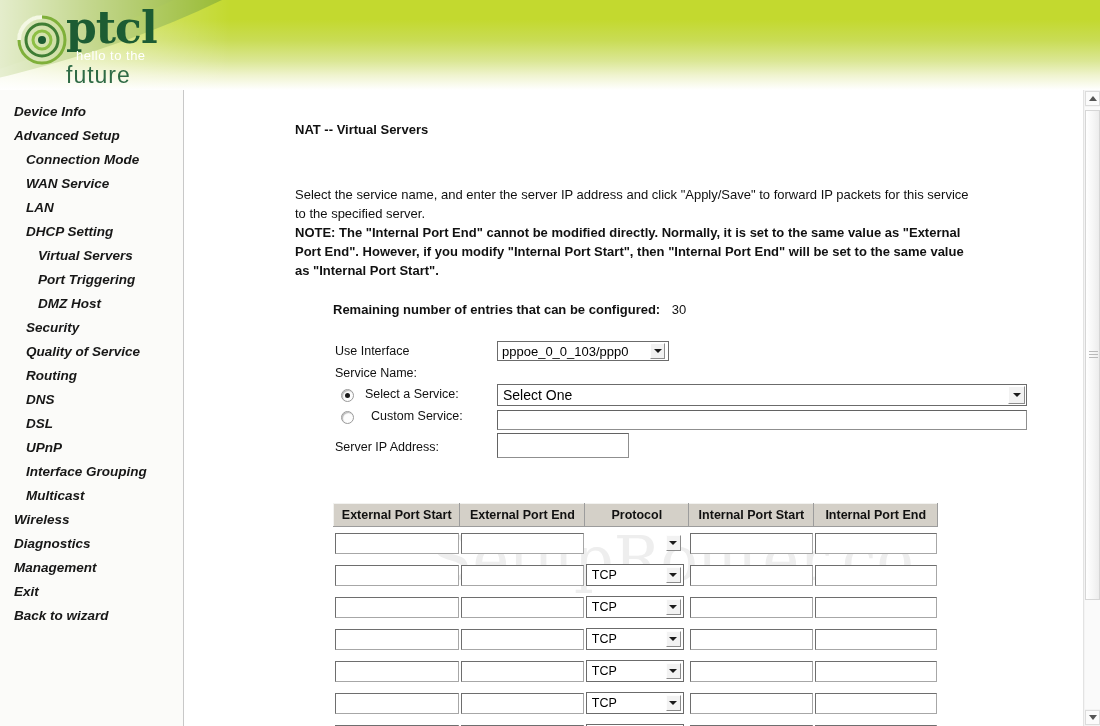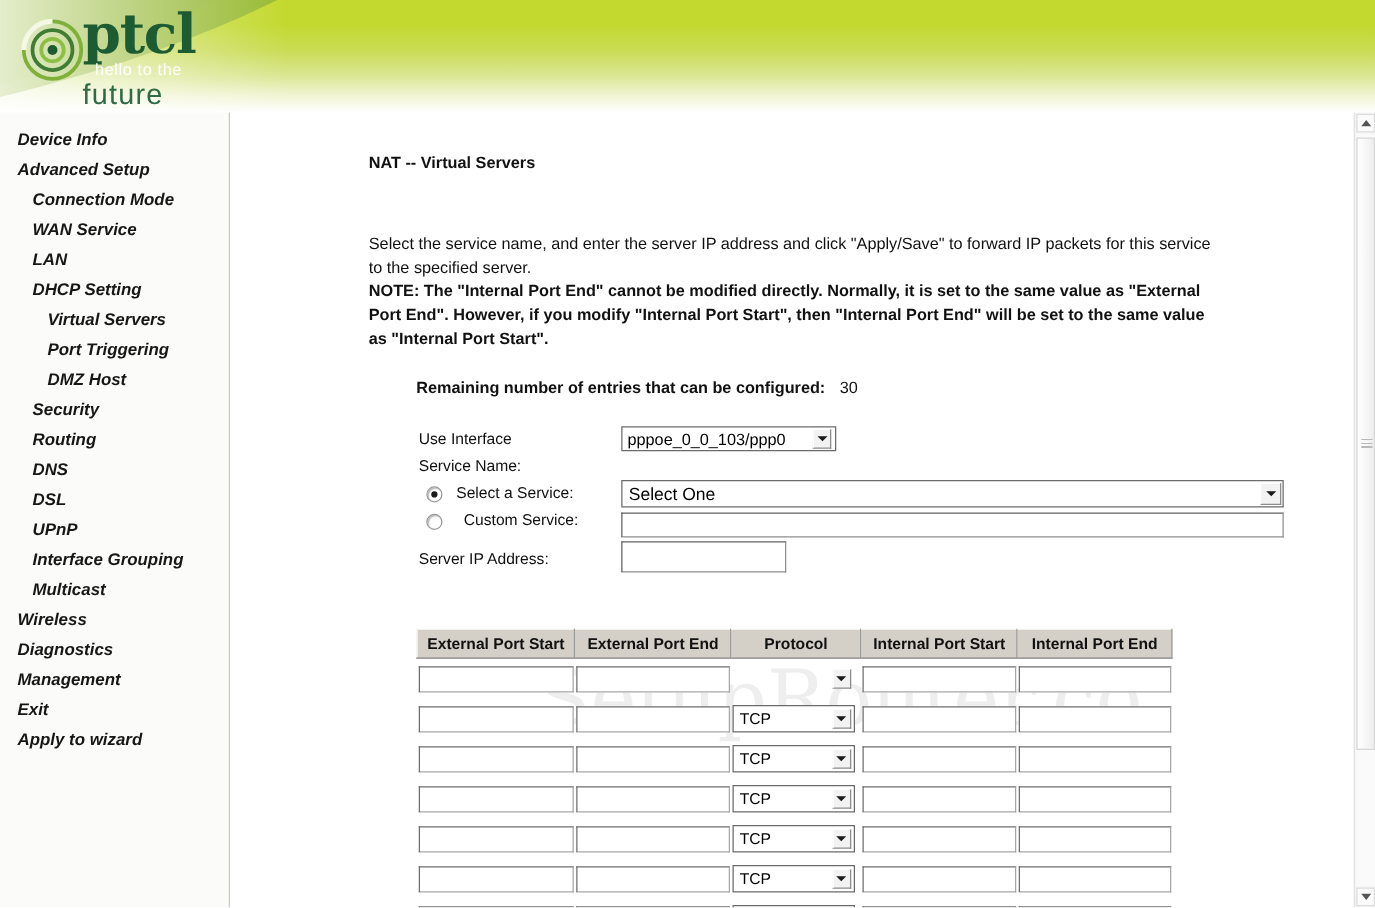--- a/index.html
+++ b/index.html
@@ -432,31 +432,32 @@
     <div class="menu-item lvl-0"><span>Device Info</span></div>
     <div class="menu-item lvl-0"><span>Advanced Setup</span></div>
     <div class="menu-item lvl-1"><span>Connection Mode</span></div>
     <div class="menu-item lvl-1"><span>WAN Service</span></div>
     <div class="menu-item lvl-1"><span>LAN</span></div>
     <div class="menu-item lvl-1"><span>DHCP Setting</span></div>
     <div class="menu-item lvl-2"><span>Virtual Servers</span></div>
     <div class="menu-item lvl-2"><span>Port Triggering</span></div>
     <div class="menu-item lvl-2"><span>DMZ Host</span></div>
     <div class="menu-item lvl-1"><span>Security</span></div>
+    <div class="menu-item lvl-1"><span>Quality of Service</span></div>
     <div class="menu-item lvl-1"><span>Routing</span></div>
     <div class="menu-item lvl-1"><span>DNS</span></div>
     <div class="menu-item lvl-1"><span>DSL</span></div>
     <div class="menu-item lvl-1"><span>UPnP</span></div>
     <div class="menu-item lvl-1"><span>Interface Grouping</span></div>
     <div class="menu-item lvl-1"><span>Multicast</span></div>
     <div class="menu-item lvl-0"><span>Wireless</span></div>
     <div class="menu-item lvl-0"><span>Diagnostics</span></div>
     <div class="menu-item lvl-0"><span>Management</span></div>
     <div class="menu-item lvl-0"><span>Exit</span></div>
-    <div class="menu-item lvl-0"><span>Apply to wizard</span></div>
+    <div class="menu-item lvl-0"><span>Back to wizard</span></div>
   </nav>
 
 <div id="content">
 
   <div id="watermark">SetupRouter.co</div>
 
   <div class="content-inner">
 
     <div id="page-title">NAT -- Virtual Servers</div>
 

